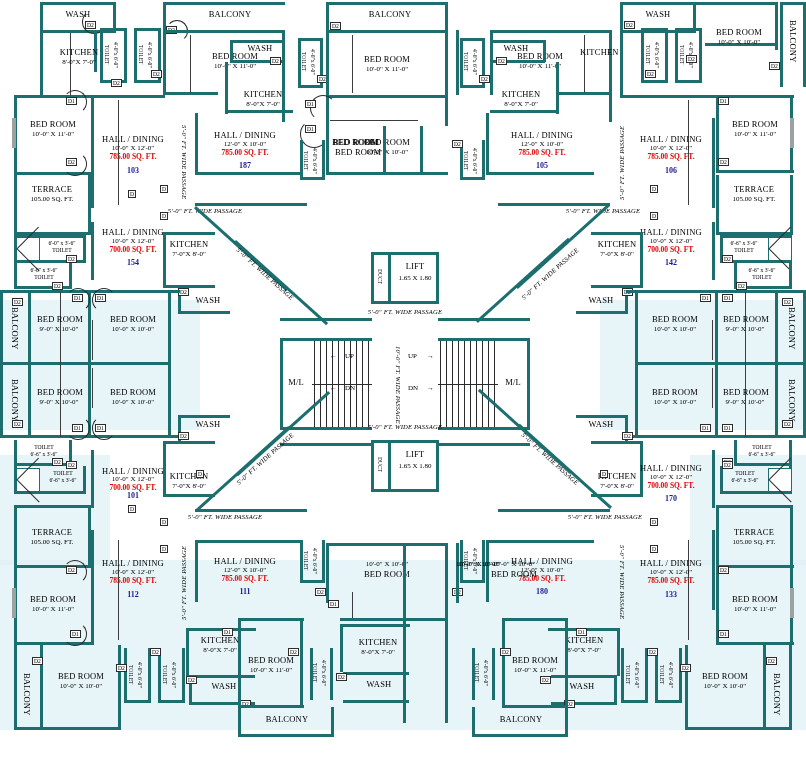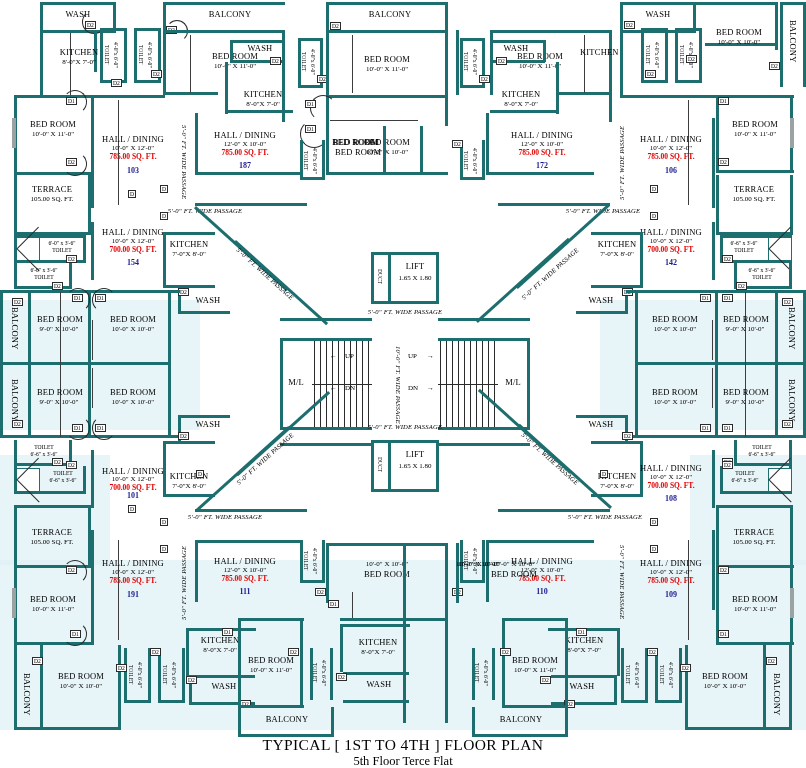--- a/index.html
+++ b/index.html
@@ -238,21 +238,21 @@
   <div class="w" style="left:88px;top:505px;width:3px;height:60px;"></div>
   <div class="t nm" style="left:10px;top:528px;width:84px;">TERRACE</div>
   <div class="t dim" style="left:10px;top:538px;width:84px;">105.00 SQ. FT.</div>
 
   <div class="w" style="left:91px;top:530px;width:3px;height:80px;"></div>
   <div class="wt" style="left:118px;top:540px;width:1px;height:100px;"></div>
   <div class="rmc" style="left:88px;top:552px;width:90px;height:55px;">
     <div class="nm">HALL / DINING</div>
     <div class="dim">10'-0" X 12'-0"</div>
     <div class="sq">785.00 SQ. FT.</div>
-    <div class="unit" style="margin-top:6px;">191</div>
+    <div class="unit" style="margin-top:6px;">112</div>
   </div>
 
   <div class="w" style="left:14px;top:565px;width:3px;height:80px;"></div>
   <div class="w" style="left:14px;top:565px;width:80px;height:3px;"></div>
   <div class="w" style="left:91px;top:610px;width:3px;height:35px;"></div>
   <div class="w" style="left:14px;top:642px;width:80px;height:3px;"></div>
   <div class="wg" style="left:12px;top:588px;width:4px;height:30px;"></div>
   <div class="t nm" style="left:8px;top:595px;width:90px;">BED ROOM</div>
   <div class="t dim" style="left:8px;top:605px;width:90px;">10'-0" X 11'-0"</div>
   <div class="door" style="left:63px;top:560px;width:22px;height:22px;border-color:#2b2b2b;border-bottom-color:transparent;border-left-color:transparent;"></div>
@@ -399,21 +399,21 @@
 
   <div class="w" style="left:420px;top:126px;width:3px;height:48px;"></div>
   <div class="t nm" style="left:332px;top:138px;width:0px;">BED ROOM</div>
 
   <div class="w" style="left:486px;top:113px;width:3px;height:62px;"></div>
   <div class="w" style="left:486px;top:172px;width:108px;height:3px;"></div>
   <div class="rmc" style="left:492px;top:124px;width:100px;height:54px;">
     <div class="nm">HALL / DINING</div>
     <div class="dim">12'-0" X 10'-0"</div>
     <div class="sq">785.00 SQ. FT.</div>
-    <div class="unit" style="margin-top:5px;">172</div>
+    <div class="unit" style="margin-top:5px;">105</div>
   </div>
 
   <div class="w" style="left:460px;top:140px;width:3px;height:40px;"></div>
   <div class="w" style="left:482px;top:140px;width:3px;height:40px;"></div>
   <div class="w" style="left:460px;top:177px;width:25px;height:3px;"></div>
   <div class="t tiny vtext" style="left:463px;top:146px;height:30px;">TOILET</div>
   <div class="t tiny vtext" style="left:472px;top:145px;height:32px;">4'-0"x 6'-0"</div>
   <div class="dtag" style="left:452px;top:140px;">D2</div>
 
   <div class="w" style="left:383px;top:126px;width:3px;height:48px;"></div>
@@ -561,21 +561,21 @@
   <div class="w" style="left:591px;top:441px;width:52px;height:3px;"></div>
   <div class="w" style="left:591px;top:494px;width:52px;height:3px;"></div>
   <div class="t nm" style="left:588px;top:472px;width:58px;">KITCHEN</div>
   <div class="t dim" style="left:588px;top:482px;width:58px;">7'-0"X 8'-0"</div>
 
   <div class="w" style="left:712px;top:450px;width:3px;height:58px;"></div>
   <div class="rmc" style="left:626px;top:458px;width:90px;height:52px;">
     <div class="nm">HALL / DINING</div>
     <div class="dim">10'-0" X 12'-0"</div>
     <div class="sq">700.00 SQ. FT.</div>
-    <div class="unit" style="margin-top:5px;">108</div>
+    <div class="unit" style="margin-top:5px;">170</div>
   </div>
 
   <div class="w" style="left:789px;top:440px;width:3px;height:26px;"></div>
   <div class="w" style="left:734px;top:463px;width:58px;height:3px;"></div>
   <div class="w" style="left:734px;top:440px;width:3px;height:26px;"></div>
   <div class="t tiny" style="left:736px;top:444px;width:52px;">TOILET</div>
   <div class="t tiny" style="left:736px;top:451px;width:52px;">6'-6" x 3'-6"</div>
   <div class="dtag" style="left:722px;top:458px;">D2</div>
 
   <div class="w" style="left:789px;top:466px;width:3px;height:28px;"></div>
@@ -591,21 +591,21 @@
   <div class="w" style="left:790px;top:505px;width:3px;height:60px;"></div>
   <div class="t nm" style="left:712px;top:528px;width:84px;">TERRACE</div>
   <div class="t dim" style="left:712px;top:538px;width:84px;">105.00 SQ. FT.</div>
 
   <div class="w" style="left:712px;top:530px;width:3px;height:80px;"></div>
   <div class="wt" style="left:688px;top:540px;width:1px;height:100px;"></div>
   <div class="rmc" style="left:626px;top:552px;width:90px;height:55px;">
     <div class="nm">HALL / DINING</div>
     <div class="dim">10'-0" X 12'-0"</div>
     <div class="sq">785.00 SQ. FT.</div>
-    <div class="unit" style="margin-top:6px;">109</div>
+    <div class="unit" style="margin-top:6px;">133</div>
   </div>
 
   <div class="w" style="left:716px;top:565px;width:3px;height:80px;"></div>
   <div class="w" style="left:716px;top:565px;width:78px;height:3px;"></div>
   <div class="w" style="left:790px;top:565px;width:3px;height:80px;"></div>
   <div class="w" style="left:716px;top:642px;width:78px;height:3px;"></div>
   <div class="wg" style="left:790px;top:588px;width:4px;height:30px;"></div>
   <div class="t nm" style="left:710px;top:595px;width:90px;">BED ROOM</div>
   <div class="t dim" style="left:710px;top:605px;width:90px;">10'-0" X 11'-0"</div>
   <div class="dtag" style="left:718px;top:566px;">D2</div>
@@ -697,21 +697,21 @@
   <div class="w" style="left:330px;top:648px;width:3px;height:52px;"></div>
   <div class="t tiny vtext" style="left:312px;top:656px;height:34px;">TOILET</div>
   <div class="t tiny vtext" style="left:321px;top:654px;height:38px;">4'-0"x 6'-0"</div>
 
   <div class="w" style="left:486px;top:540px;width:3px;height:62px;"></div>
   <div class="w" style="left:486px;top:540px;width:108px;height:3px;"></div>
   <div class="rmc" style="left:492px;top:550px;width:100px;height:54px;">
     <div class="nm">HALL / DINING</div>
     <div class="dim">12'-0" X 10'-0"</div>
     <div class="sq">785.00 SQ. FT.</div>
-    <div class="unit" style="margin-top:5px;">110</div>
+    <div class="unit" style="margin-top:5px;">180</div>
   </div>
 
   <div class="w" style="left:460px;top:540px;width:3px;height:42px;"></div>
   <div class="w" style="left:482px;top:540px;width:3px;height:42px;"></div>
   <div class="w" style="left:460px;top:580px;width:25px;height:3px;"></div>
   <div class="t tiny vtext" style="left:463px;top:546px;height:30px;">TOILET</div>
   <div class="t tiny vtext" style="left:472px;top:545px;height:32px;">4'-0"x 6'-0"</div>
   <div class="dtag" style="left:452px;top:588px;">D2</div>
 
   <div class="w" style="left:336px;top:543px;width:3px;height:0;"></div>
@@ -843,18 +843,14 @@
   <div class="dtag" style="left:650px;top:212px;">D</div>
   <div class="dtag" style="left:160px;top:518px;">D</div>
   <div class="dtag" style="left:160px;top:545px;">D</div>
   <div class="dtag" style="left:650px;top:518px;">D</div>
   <div class="dtag" style="left:650px;top:545px;">D</div>
   <div class="dtag" style="left:128px;top:190px;">D</div>
   <div class="dtag" style="left:128px;top:505px;">D</div>
   <div class="dtag" style="left:600px;top:470px;">D</div>
   <div class="dtag" style="left:196px;top:470px;">D</div>
 
-  <div id="title" style="top:736px;">
-    <div class="t1">TYPICAL [ 1ST TO 4TH ] FLOOR PLAN</div>
-    <div class="t2">5th Floor Terce Flat</div>
-  </div>
 
 </div>
 
 </body></html>

